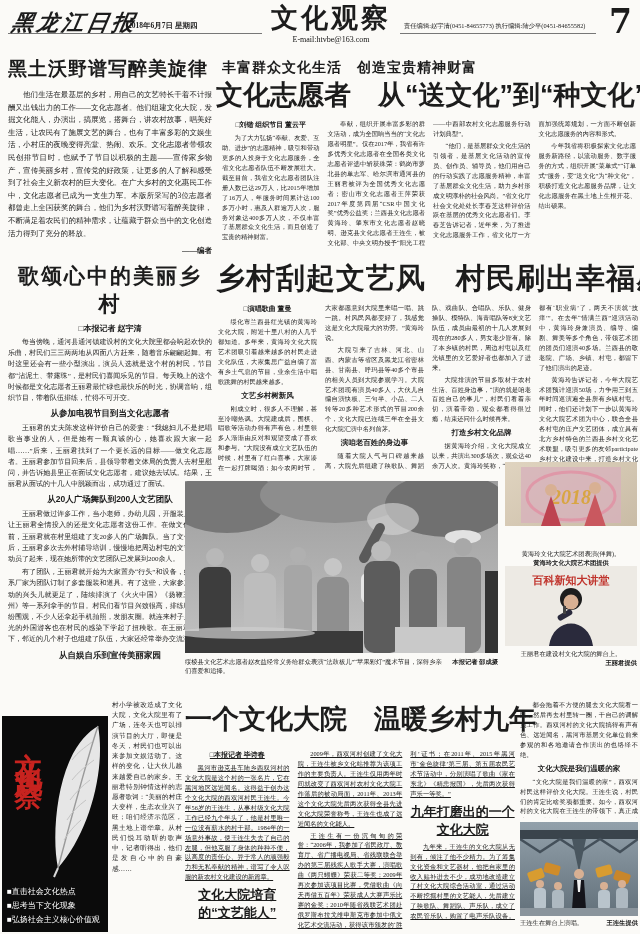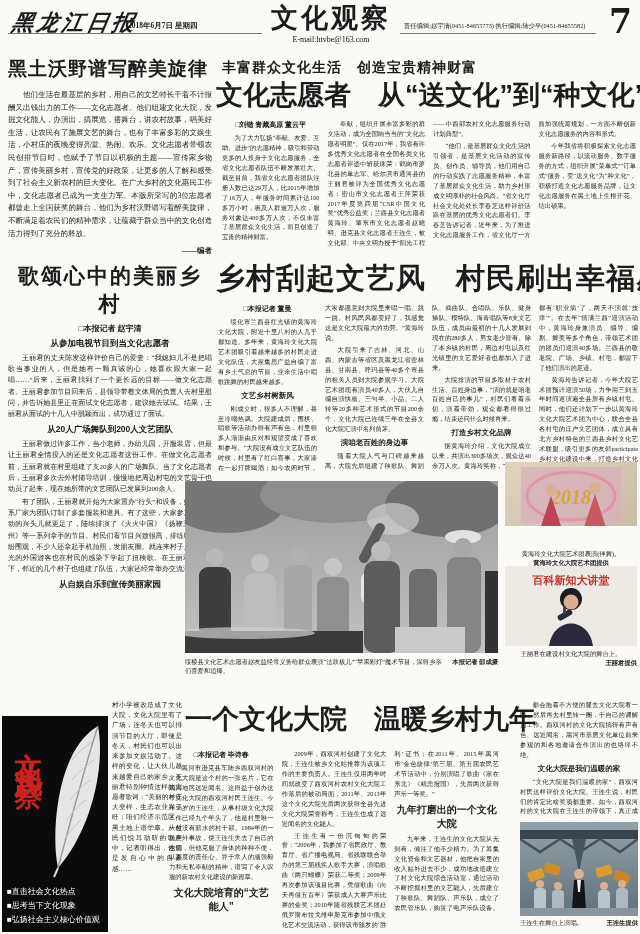--- a/index.html
+++ b/index.html
@@ -69,25 +69,25 @@
   .cap-main{left:185px;top:657px;width:313px;}
   .ph-r1{left:505px;top:462px;width:132px;height:64px;}
   .cap-r1{left:505px;top:549px;width:132px;text-align:center;}
   .ph-r2{left:505px;top:566px;width:132px;height:80px;}
   .cap-r2{left:505px;top:649px;width:132px;text-align:center;}
   .ph-b1{left:520px;top:822px;width:118px;height:94px;}
   .cap-b1{left:520px;top:918px;width:118px;}
   
   .head3{position:absolute;left:185px;top:701px;width:330px;text-align:center;font-size:27px;font-weight:900;
          font-family:"Liberation Sans","DejaVu Sans",sans-serif;white-space:nowrap;}
-  .court-cols{position:absolute;left:169px;top:749px;width:330px;height:183px;overflow:hidden;
-              column-count:3;column-gap:8px;column-fill:auto;}
+  .court-cols{position:absolute;left:185px;top:749px;width:330px;height:183px;overflow:hidden;
+              column-count:3;column-gap:8px;column-fill:auto;text-decoration:underline;}
   .court-cols p{font-size:6.3px;line-height:1.58;}
   .court-cols .byline{font-size:7px;}
-  .court-cols .sub{font-size:10px;}
+  .court-cols .sub{font-size:13px;}
   .court-side{position:absolute;left:520px;top:700px;width:118px;height:118px;overflow:hidden;}
   .court-side p{font-size:6.3px;line-height:1.58;}
   .court-side .sub{font-size:7.5px;}
 </style>
 </head>
 <body>
 
 <div class="page">
 
   <div class="hdr-rule"></div>
@@ -102,20 +102,21 @@
 
   <section class="ed-note">
     <div class="ed-title">黑土沃野谱写醉美旋律</div>
     <p class="ed-body">他们生活在最基层的乡村，用自己的文艺特长干着不计报酬又出钱出力的工作——文化志愿者。他们组建文化大院，发掘文化能人，办演出，搞展览，搭舞台，讲农村故事，唱美好生活，让农民有了施展文艺的舞台，也有了丰富多彩的文娱生活，小村庄的夜晚变得亮堂、热闹、欢乐。文化志愿者带领农民创排节目时，也赋予了节目以积极的主题——宣传家乡物产，宣传美丽乡村，宣传党的好政策，让更多的人了解和感受到了社会主义新农村的巨大变化。在广大乡村的文化惠民工作中，文化志愿者已成为一支生力军。本版所采写的3位志愿者都曾走上全国获奖的舞台，他们为乡村沃野谱写着醉美旋律，不断满足着农民们的精神需求，让蕴藏于群众当中的文化创造活力得到了充分的释放。</p>
     <div class="ed-sign">——编者</div>
   </section>
 
   <section class="song">
     <div class="song-title">歌颂心中的美丽乡村</div>
     <div class="byline">□本报记者 赵宇清</div>
+    <p>每当傍晚，通河县通河镇建设村的文化大院里都会响起欢快的乐曲，村民们三三两两地从四面八方赶来，随着音乐翩翩起舞。有时这里还会有一些小型演出，演员人选就是这个村的村民，节目都“沾泥土、带露珠”，是村民们喜闻乐见的节目。每天晚上的这个时候都是文化志愿者王丽君最忙碌也最快乐的时光，协调音响，组织节目，带着队伍排练，忙得不可开交。</p>
     <div class="sub">从参加电视节目到当文化志愿者</div>
     <p>王丽君的丈夫陈发这样评价自己的爱妻：“我媳妇儿不是把唱歌当事业的人，但是她有一颗真诚的心，她喜欢跟大家一起唱……”后来，王丽君找到了一个更长远的目标——做文化志愿者。王丽君参加节目回来后，县领导带着文体局的负责人去村里慰问，并告诉她县里正在面试文化志愿者，建议她去试试。结果，王丽君从面试的十几人中脱颖而出，成功通过了面试。</p>
     <div class="sub">从20人广场舞队到200人文艺团队</div>
     <p>王丽君做过许多工作，当小老师，办幼儿园，开服装店，但最让王丽君全情投入的还是文化志愿者这份工作。在做文化志愿者前，王丽君就在村里组建了支20多人的广场舞队。当了文化志愿者后，王丽君多次去外村辅导培训，慢慢地把周边村屯的文艺骨干也动员了起来，现在她所带的文艺团队已发展到200余人。</p>
     <p>有了团队，王丽君就开始为大家置办“行头”和设备，她帮忙联系厂家为团队订制了多套服装和道具。有了这些，大家参加文艺活动的兴头儿就更足了，陆续排演了《火火中国》《扬鞭三月下扬州》等一系列拿手的节目。村民们看节目兴致很高，排练时村民纷纷围观，不少人还拿起手机拍照，发朋友圈。就连来村子里旅游观光的外国游客也在村民的感染下学起了扭秧歌。在王丽君的带动下，邻近的几个村子也组建了队伍，大家还经常举办交流演出。</p>
     <div class="sub">从自娱自乐到宣传美丽家园</div>
 
   </section>
   <div class="song-cont">村小学被改造成了文化大院，文化大院里有了广场，连冬天也可以排演节目的大厅，即便是冬天，村民们也可以出来参加文娱活动了。这样的变化，让大伙儿越来越爱自己的家乡。王丽君特别钟情这样的志愿者歌词：“美丽的村庄大变样，生态农业兴了旺；咱们经济示范区，黑土地上谱华章。从村民们悦耳动听的歌声中，记者听得出，他们是发自心中的自豪感……</div>
 
@@ -130,30 +131,30 @@
     <div class="promo-bullets">
       <div>■直击社会文化热点</div>
       <div>■思考当下文化现象</div>
       <div>■弘扬社会主义核心价值观</div>
     </div>
   </aside>
 
   <div class="kicker">丰富群众文化生活　创造宝贵精神财富</div>
   <h1 class="head1" style="margin:0;">文化志愿者　从“送文化”到“种文化”</h1>
   <section class="vol-cols">
-    <div class="byline">□刘锴 青藏高原 董云平</div>
+    <div class="byline">□刘锴 组织节目 董云平</div>
     <p>为了大力弘扬“奉献、友爱、互助、进步”的志愿精神，吸引和带动更多的人投身于文化志愿服务，全省文化志愿者队伍不断发展壮大。截至目前，我省文化志愿者团队注册人数已达29万人，比2015年增加了16万人，年服务时间累计达100多万小时，惠及人群逾万人次，服务对象达400多万人次，不仅丰富了基层群众文化生活，而且创造了宝贵的精神财富。</p>
     <p>奉献，组织开展丰富多彩的群文活动，成为全国响当当的“文化志愿者明星”。仅在2017年，我省有许多优秀文化志愿者在全国各类文化志愿者评选中斩获殊荣：鹤岗市萝北县的单志军、哈尔滨市通河县的王丽君被评为全国优秀文化志愿者；密山市文化志愿者王萍荣获2017年度第四届“CSR中国文化奖”优秀公益奖；兰西县文化志愿者黄海玲、肇东市文化志愿者赵晓明、逊克县文化志愿者王连生，被文化部、中央文明办授予“阳光工程——中西部农村文化志愿服务行动计划典型”。</p>
     <p>“他们，是基层群众文化生活的引领者，是基层文化活动的宣传员、创作员、辅导员，他们用自己的行动实践了志愿服务精神，丰富了基层群众文化生活，助力乡村形成文明淳朴的社会风尚。”省文化厅社会文化处处长李春芝这样评价活跃在基层的优秀文化志愿者们。李春芝告诉记者，近年来，为了推进文化志愿服务工作，省文化厅一方面加强统筹规划，一方面不断创新文化志愿服务的内容和形式。</p>
     <p>今年我省将积极探索文化志愿服务新路径，以流动服务、数字服务的方式，组织开展“菜单式”“订单式”服务，变“送文化”为“种文化”，积极打造文化志愿服务品牌，让文化志愿服务在黑土地上生根开花、结出硕果。</p>
   </section>
 
   <h1 class="head2" style="margin:0;">乡村刮起文艺风　村民刷出幸福感</h1>
   <section class="vil-cols">
-    <div class="byline">□本报记者 董曼</div>
+    <div class="byline">□演唱歌曲 董曼</div>
     <p>绥化市兰西县红光镇的黄海玲文化大院，附近十里八村的人几乎都知道。多年来，黄海玲文化大院艺术团吸引着越来越多的村民走进文化队伍，大家集思广益自编了富有乡土气息的节目，业余生活中唱歌跳舞的村民越来越多。</p>
     <div class="sub">文艺乡村树新风</div>
     <p>刚成立时，很多人不理解，甚至冷嘲热讽。大院建成后，围棋、唱歌等活动办得有声有色，村里很多人渐渐由反对和观望变成了喜欢和参与。“大院没有成立文艺队伍的时候，村里有了红白喜事，大家凑在一起打牌喝酒；如今农闲时节，大家都愿意到大院里来唱一唱、跳一跳。村风民风都变好了，我感觉这是文化大院最大的功劳。”黄海玲说。</p>
     <p>大院引来了吉林、河北、山西、内蒙古等省区及黑龙江省密林县、甘南县、呼玛县等40多个市县的相关人员到大院参观学习。大院艺术团现有演员40多人，大伙儿自编自演快板、三句半、小品、二人转等20多种艺术形式的节目200余个，文化大院已连续三年在全县文化大院汇演中名列前茅。</p>
     <div class="sub">演咱老百姓的身边事</div>
     <p>随着大院人气与口碑越来越高，大院先后组建了秧歌队、舞蹈队、戏曲队、合唱队、乐队、健身操队、模特队、海青唱队等8支文艺队伍，成员由最初的十几人发展到现在的280多人，男女老少皆有。除了本乡镇的村民，周边村屯以及红光镇里的文艺爱好者也都加入了进来。</p>
     <p>大院排演的节目多取材于农村生活、百姓身边事，“演的就是咱老百姓自己的事儿”，村民们看着亲切，演着带劲，观众都看得很过瘾，结束还问什么时候再来。</p>
     <div class="sub">打造乡村文化品牌</div>
     <p>据黄海玲介绍，文化大院成立以来，共演出300多场次，观众达40余万人次。黄海玲笑称，“现在大家都有‘职业病’了，两天不演就‘技痒’”。在去年“情满兰西”巡演活动中，黄海玲身兼演员、编导、编剧、舞美等多个角色，带领艺术团的团员们巡演40多场。兰西县的敬老院、广场、乡镇、村屯，都留下了他们演出的足迹。</p>
     <p>黄海玲告诉记者，今年大院艺术团预计巡演50场，力争用三到五年时间巡演遍全县所有乡镇村屯。同时，他们还计划下一步以黄海玲文化大院艺术团为中心，联合全县各村屯的庄户文艺团体，成立具有北方乡村特色的兰西县乡村文化艺术联盟，吸引更多的友邻participate乡村文化建设中来，打造乡村文化品牌。</p>

